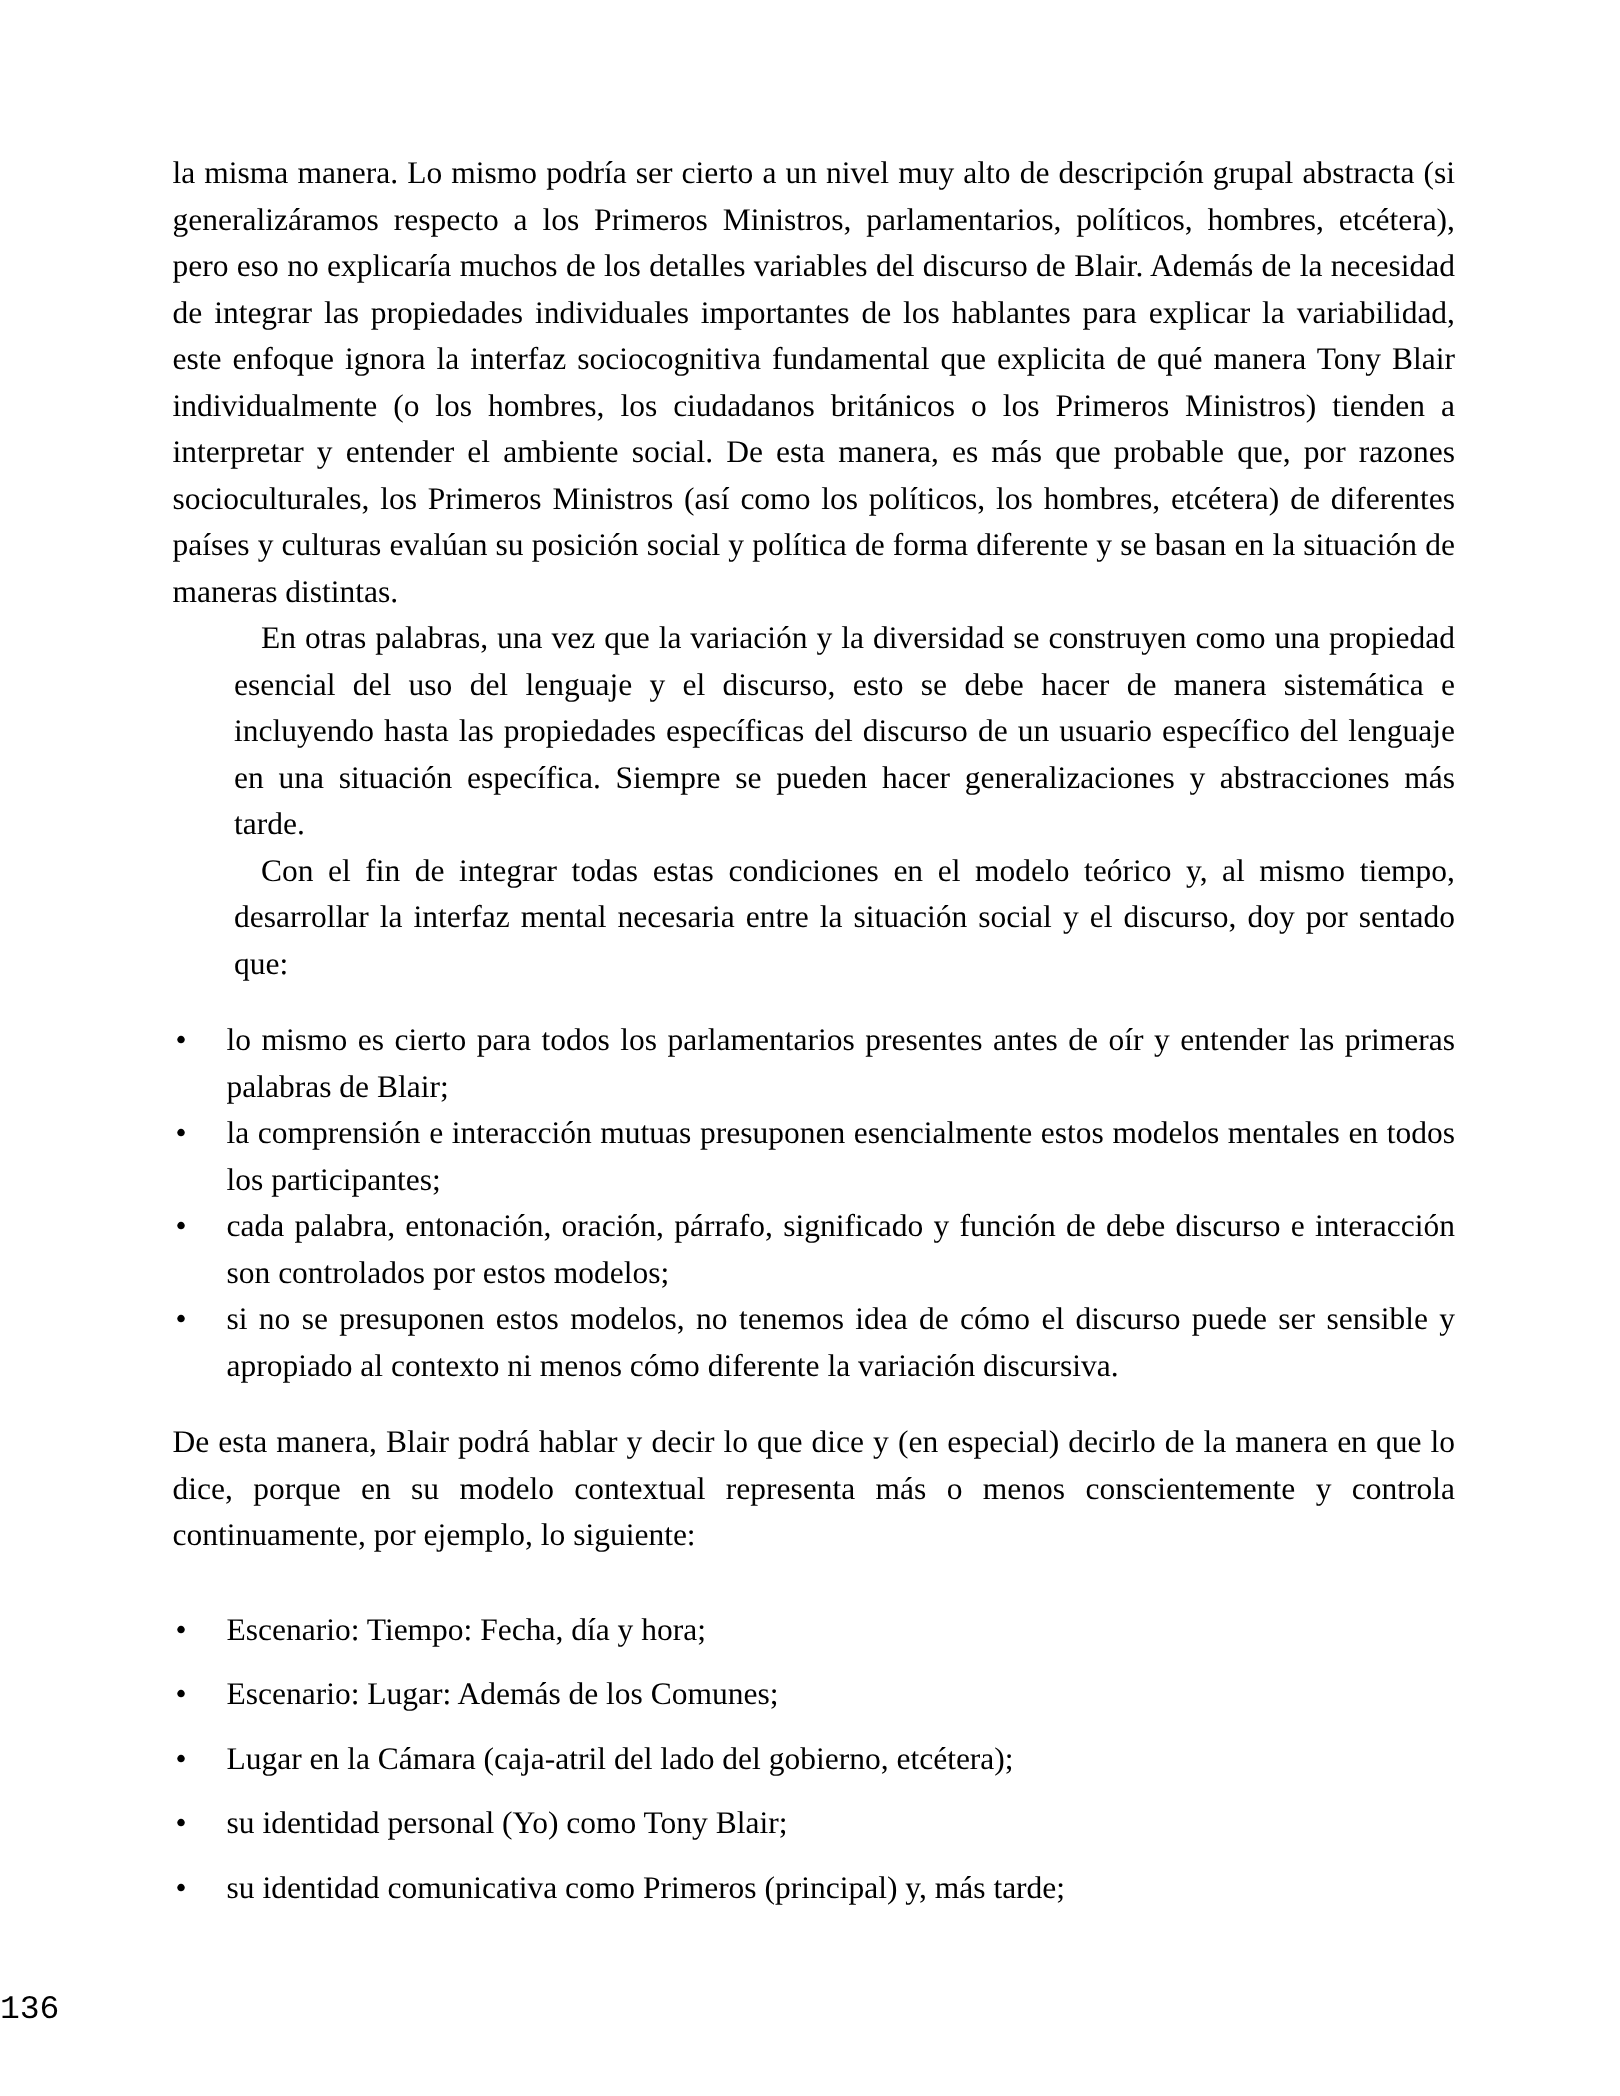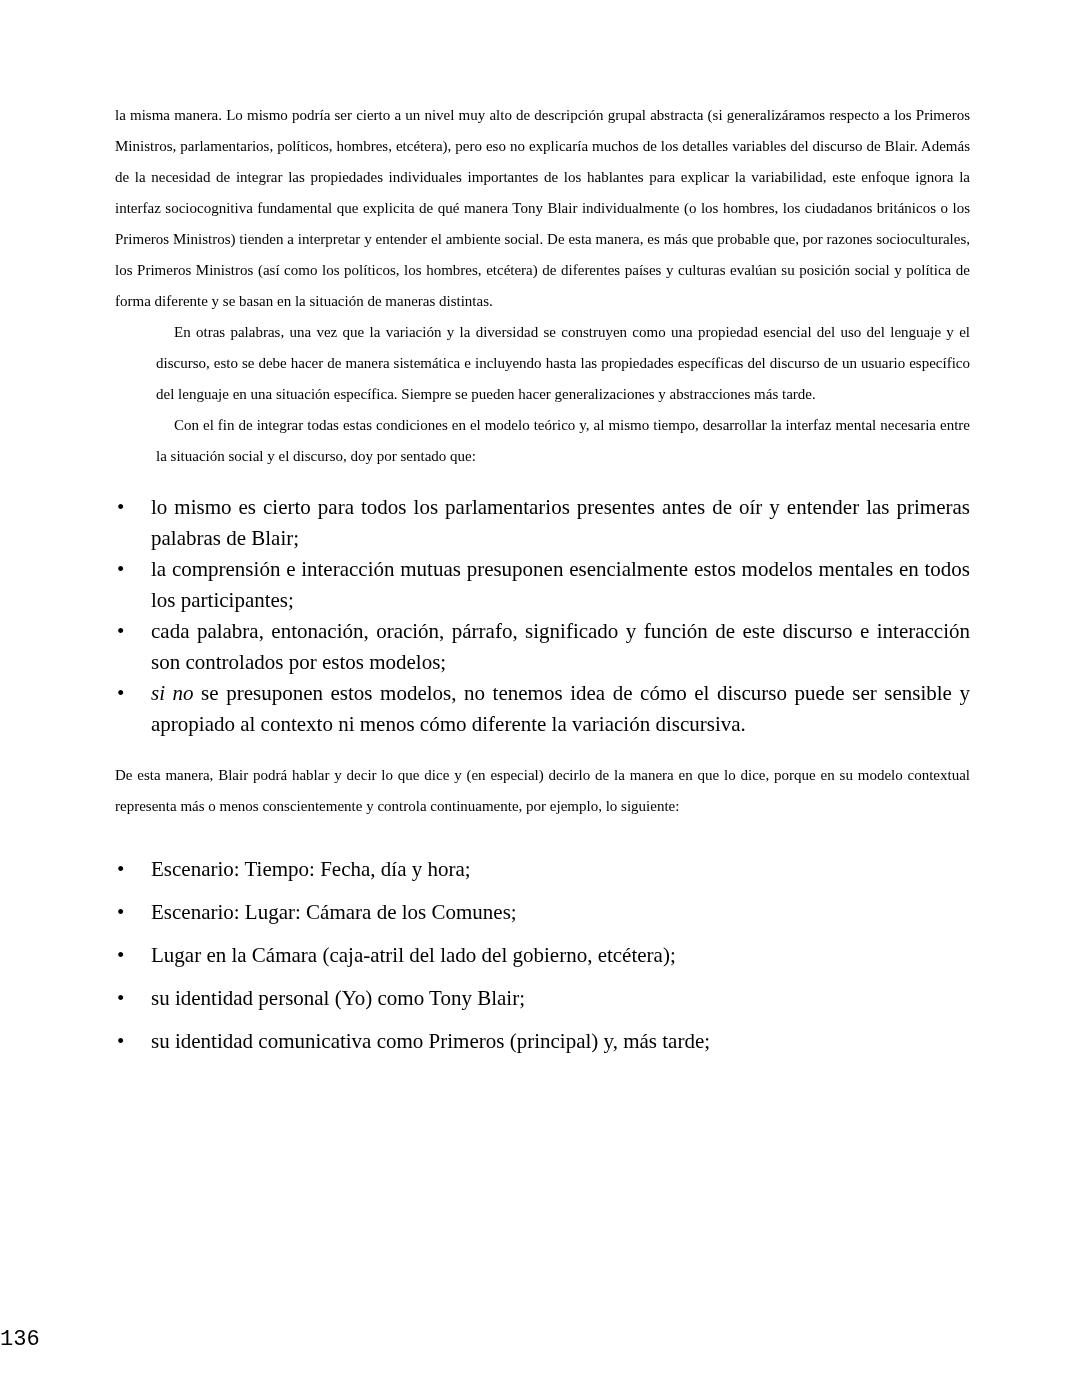--- a/index.html
+++ b/index.html
@@ -17,21 +17,21 @@
   }
 
   .page {
     position: absolute;
     left: 115px;
     top: 100px;
     width: 855px;
   }
 
   .para {
-    font-size: 15px;
+    font-size: 21px;
     line-height: 31px;
     text-align: justify;
     text-justify: inter-word;
     margin: 0;
     hyphens: none;
   }
 
   .para.indent {
     text-indent: 18px;
     margin-left: 41px;
@@ -66,21 +66,20 @@
     line-height: 31px;
   }
 
   
   ul.bullets.plain > li {
     text-align: left;
     margin-top: 12px;
   }
 
   .italic {
-    font-style: italic;
   }
 
   .page-number {
     position: absolute;
     left: 0;
     top: 1325px;
     width: 1080px;
     font-size: 22px;
     line-height: 30px;
     font-family: Liberation Mono, monospace;
@@ -100,39 +99,39 @@
   <div class="block-gap"></div>
 
   <ul class="bullets">
     <li>
       <span>lo mismo es cierto para todos los parlamentarios presentes antes de oír y entender las primeras palabras de Blair;</span>
     </li>
     <li>
       <span>la comprensión e interacción mutuas presuponen esencialmente estos modelos mentales en todos los participantes;</span>
     </li>
     <li>
-      <span>cada palabra, entonación, oración, párrafo, significado y función de este discurso e interacción son controlados por estos modelos;</span>
+      <span>cada palabra, entonación, oración, párrafo, significado y función de debe discurso e interacción son controlados por estos modelos;</span>
     </li>
     <li>
       <span class="italic">si no</span><span> se presuponen estos modelos, no tenemos idea de cómo el discurso puede ser sensible y apropiado al contexto ni menos cómo diferente la variación discursiva.</span>
     </li>
   </ul>
 
   <div class="block-gap"></div>
 
   <p class="para">De esta manera, Blair podrá hablar y decir lo que dice y (en especial) decirlo de la manera en que lo dice, porque en su modelo contextual representa más o menos conscientemente y controla continuamente, por ejemplo, lo siguiente:</p>
 
   <div class="block-gap"></div>
 
   <ul class="bullets plain">
     <li>
       <span>Escenario: Tiempo: Fecha, día y hora;</span>
     </li>
     <li>
-      <span>Escenario: Lugar: Cámara de los Comunes;</span>
+      <span>Escenario: Lugar: Además de los Comunes;</span>
     </li>
     <li>
       <span>Lugar en la Cámara (caja-atril del lado del gobierno, etcétera);</span>
     </li>
     <li>
       <span>su identidad personal (Yo) como Tony Blair;</span>
     </li>
     <li>
       <span>su identidad comunicativa como Primeros (principal) y, más tarde;</span>
     </li>

